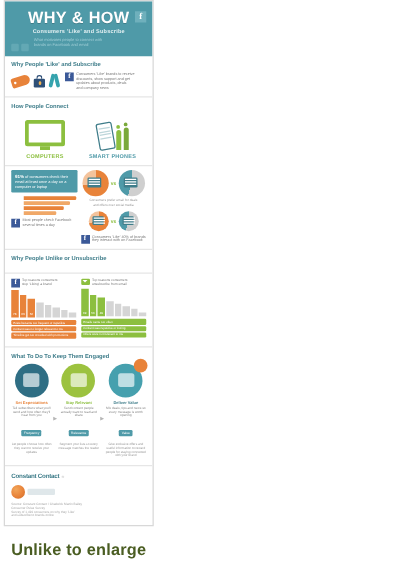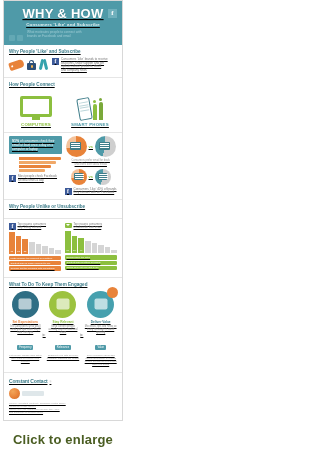--- a/index.html
+++ b/index.html
@@ -22,21 +22,20 @@
     box-sizing: border-box;
   }
   .infographic {
     width: 120px;
     margin: 0 auto;
     position: relative;
     background: #ffffff;
     border: 1px solid #d8d8d8;
     box-sizing: border-box;
     overflow: hidden;
-    text-decoration: underline;
   }
 
   
   .header {
     background: #4f9aa8;
     padding: 6px 5px 7px 5px;
     position: relative;
     text-align: center;
   }
   .header-title {
@@ -800,15 +799,15 @@
       <div class="src-text">
         <div>Source: Constant Contact / Chadwick Martin Bailey</div>
         <div>Consumer Pulse Survey</div>
         <div>Survey of 1,491 consumers on why they 'Like'</div>
         <div>and subscribe to brands online</div>
       </div>
     </div>
 
   </div>
 
-  <div class="enlarge">Click to enlarge</div>
+  <div class="enlarge">Unlike to enlarge</div>
 
 </div>
 
 </body></html>

